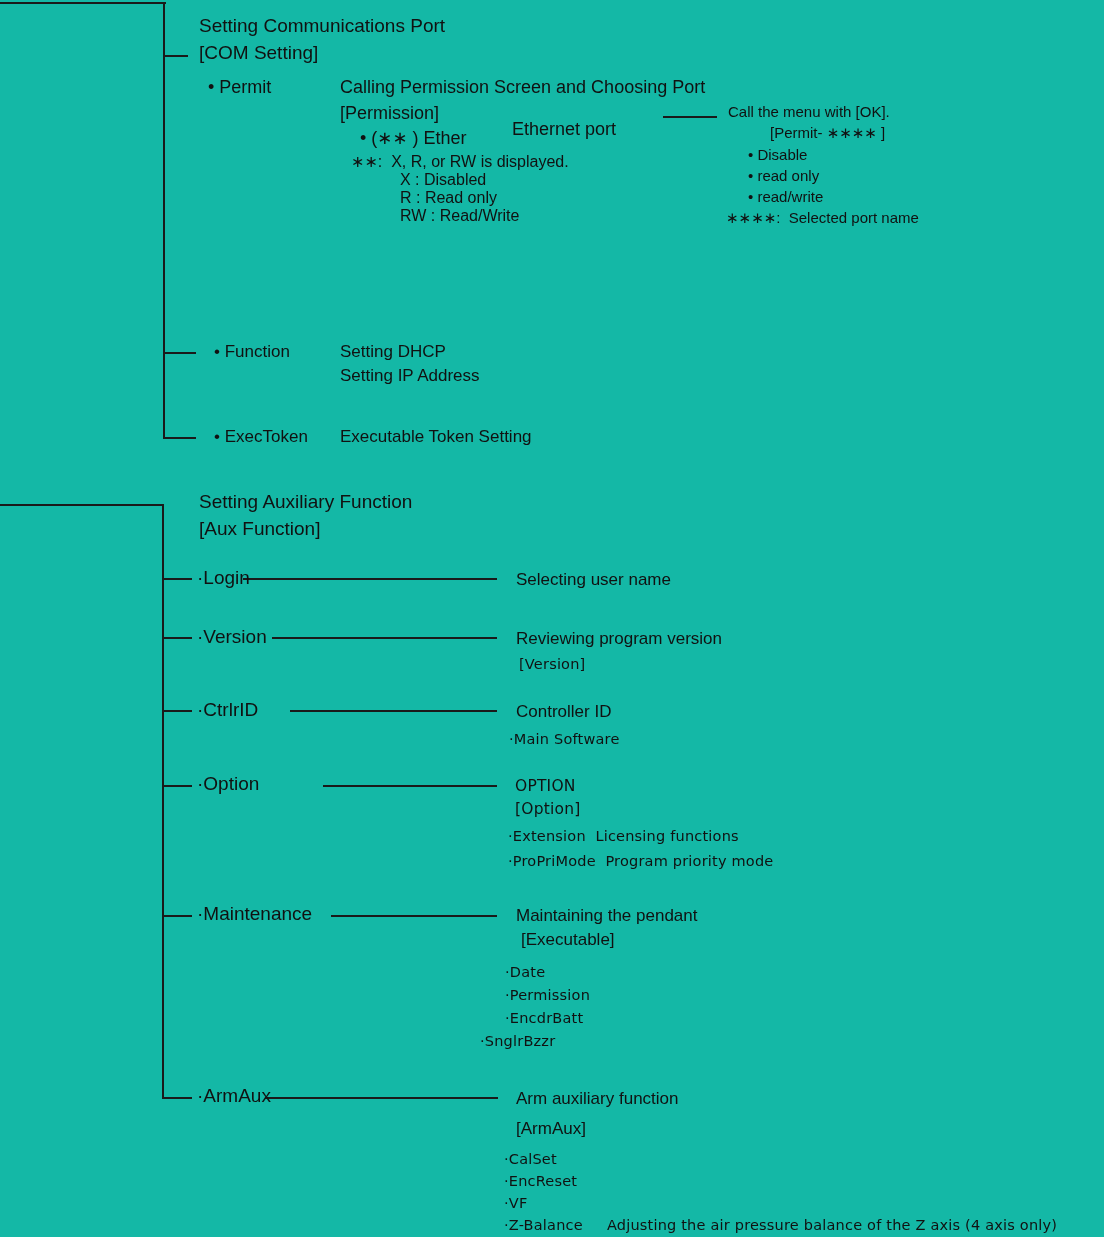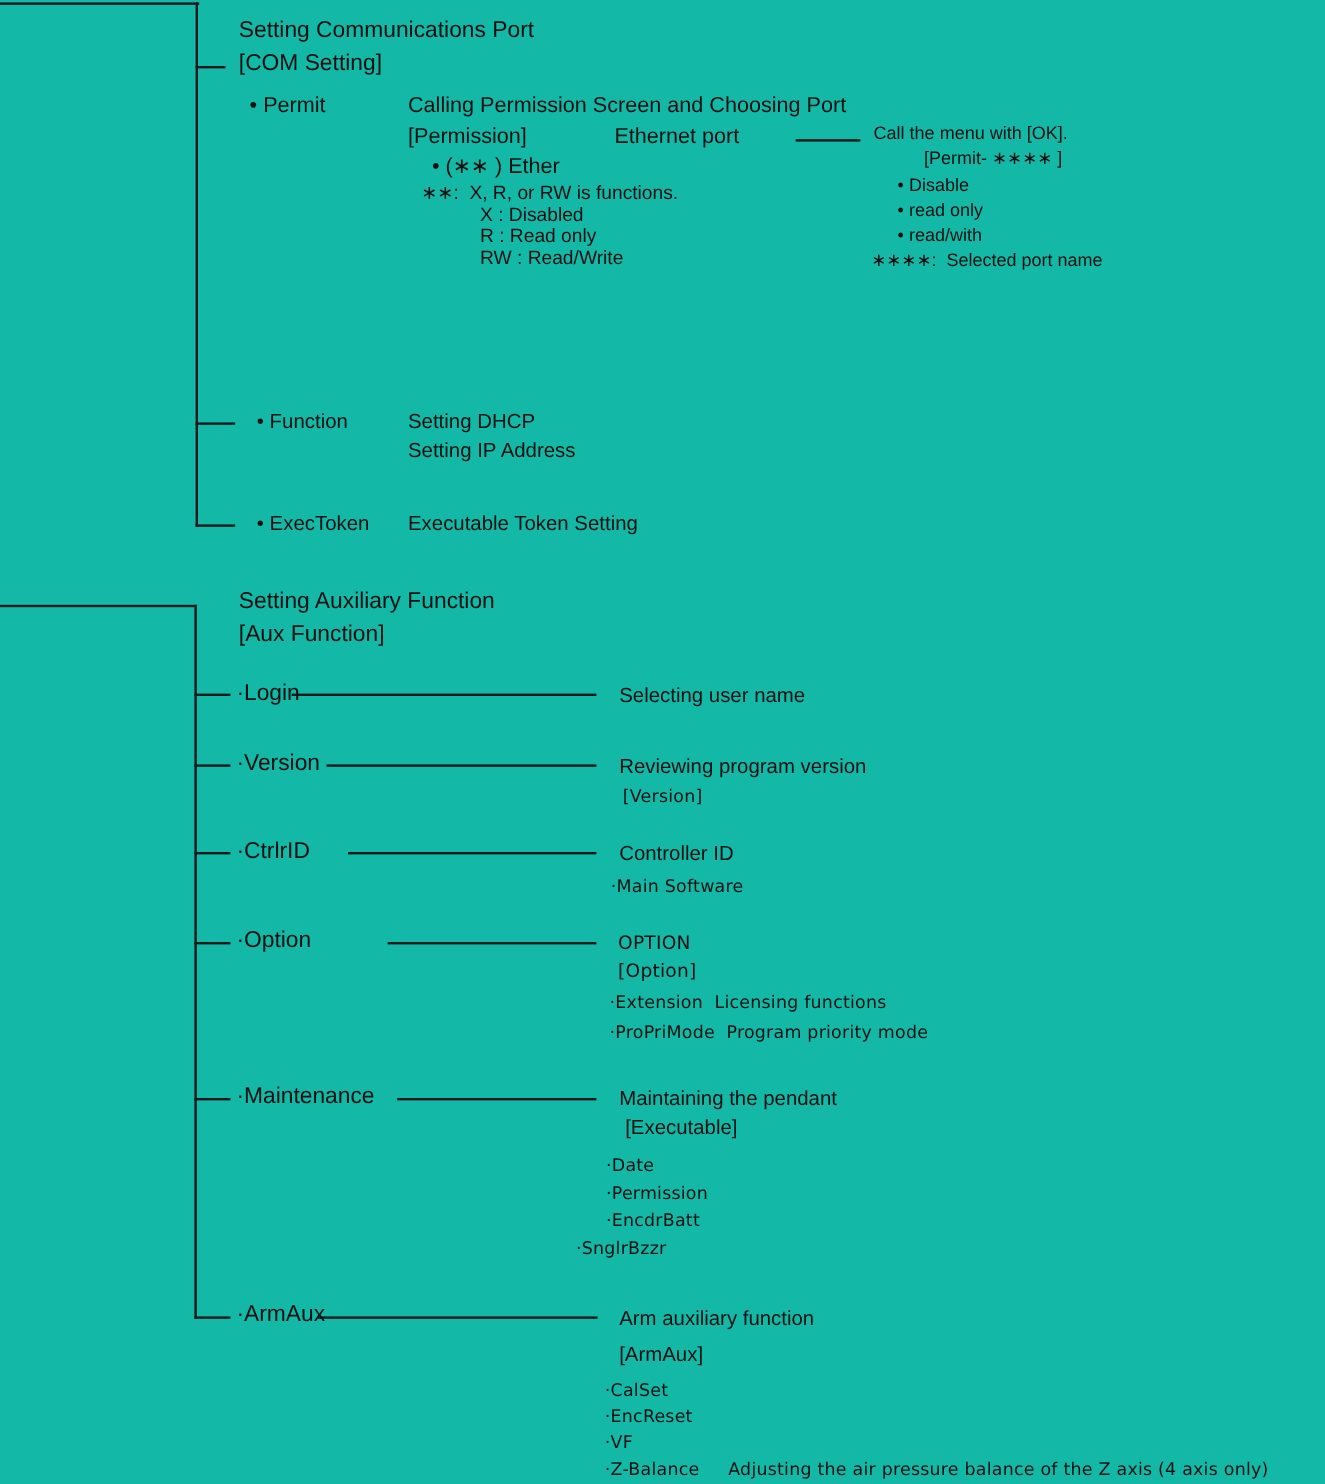--- a/index.html
+++ b/index.html
@@ -36,32 +36,32 @@
     <div class="hl" style="left:163px;top:352px;width:33px;"></div>
     <div class="hl" style="left:163px;top:437px;width:33px;"></div>
     <div class="hl" style="left:663px;top:116px;width:54px;"></div>
 
     <span class="t f19" style="left:199px;top:14px;">Setting Communications Port</span>
     <span class="t f19" style="left:199px;top:41px;">[COM Setting]</span>
 
     <span class="t f18" style="left:208px;top:76px;">• Permit</span>
     <span class="t f18" style="left:340px;top:76px;">Calling Permission Screen and Choosing Port</span>
     <span class="t f18" style="left:340px;top:102px;">[Permission]</span>
-    <span class="t f18" style="left:512px;top:102px;">Ethernet port</span>
+    <span class="t f18" style="left:512px;top:118px;">Ethernet port</span>
     <span class="t f18" style="left:360px;top:127px;">• (∗∗ ) Ether</span>
-    <span class="t f16" style="left:351px;top:152px;">∗∗:  X, R, or RW is functions.</span>
+    <span class="t f16" style="left:351px;top:152px;">∗∗:  X, R, or RW is displayed.</span>
     <span class="t f16" style="left:400px;top:170px;">X : Disabled</span>
     <span class="t f16" style="left:400px;top:188px;">R : Read only</span>
     <span class="t f16" style="left:400px;top:206px;">RW : Read/Write</span>
 
     <span class="t f15" style="left:728px;top:103px;">Call the menu with [OK].</span>
     <span class="t f15" style="left:770px;top:124px;">[Permit- ∗∗∗∗ ]</span>
     <span class="t f15" style="left:748px;top:146px;">• Disable</span>
     <span class="t f15" style="left:748px;top:167px;">• read only</span>
-    <span class="t f15" style="left:748px;top:188px;">• read/with</span>
+    <span class="t f15" style="left:748px;top:188px;">• read/write</span>
     <span class="t f15" style="left:726px;top:209px;">∗∗∗∗:  Selected port name</span>
 
     <span class="t f17" style="left:214px;top:341px;">• Function</span>
     <span class="t f17" style="left:340px;top:341px;">Setting DHCP</span>
     <span class="t f17" style="left:340px;top:365px;">Setting IP Address</span>
 
     <span class="t f17" style="left:214px;top:426px;">• ExecToken</span>
     <span class="t f17" style="left:340px;top:426px;">Executable Token Setting</span>
   </div>
 

